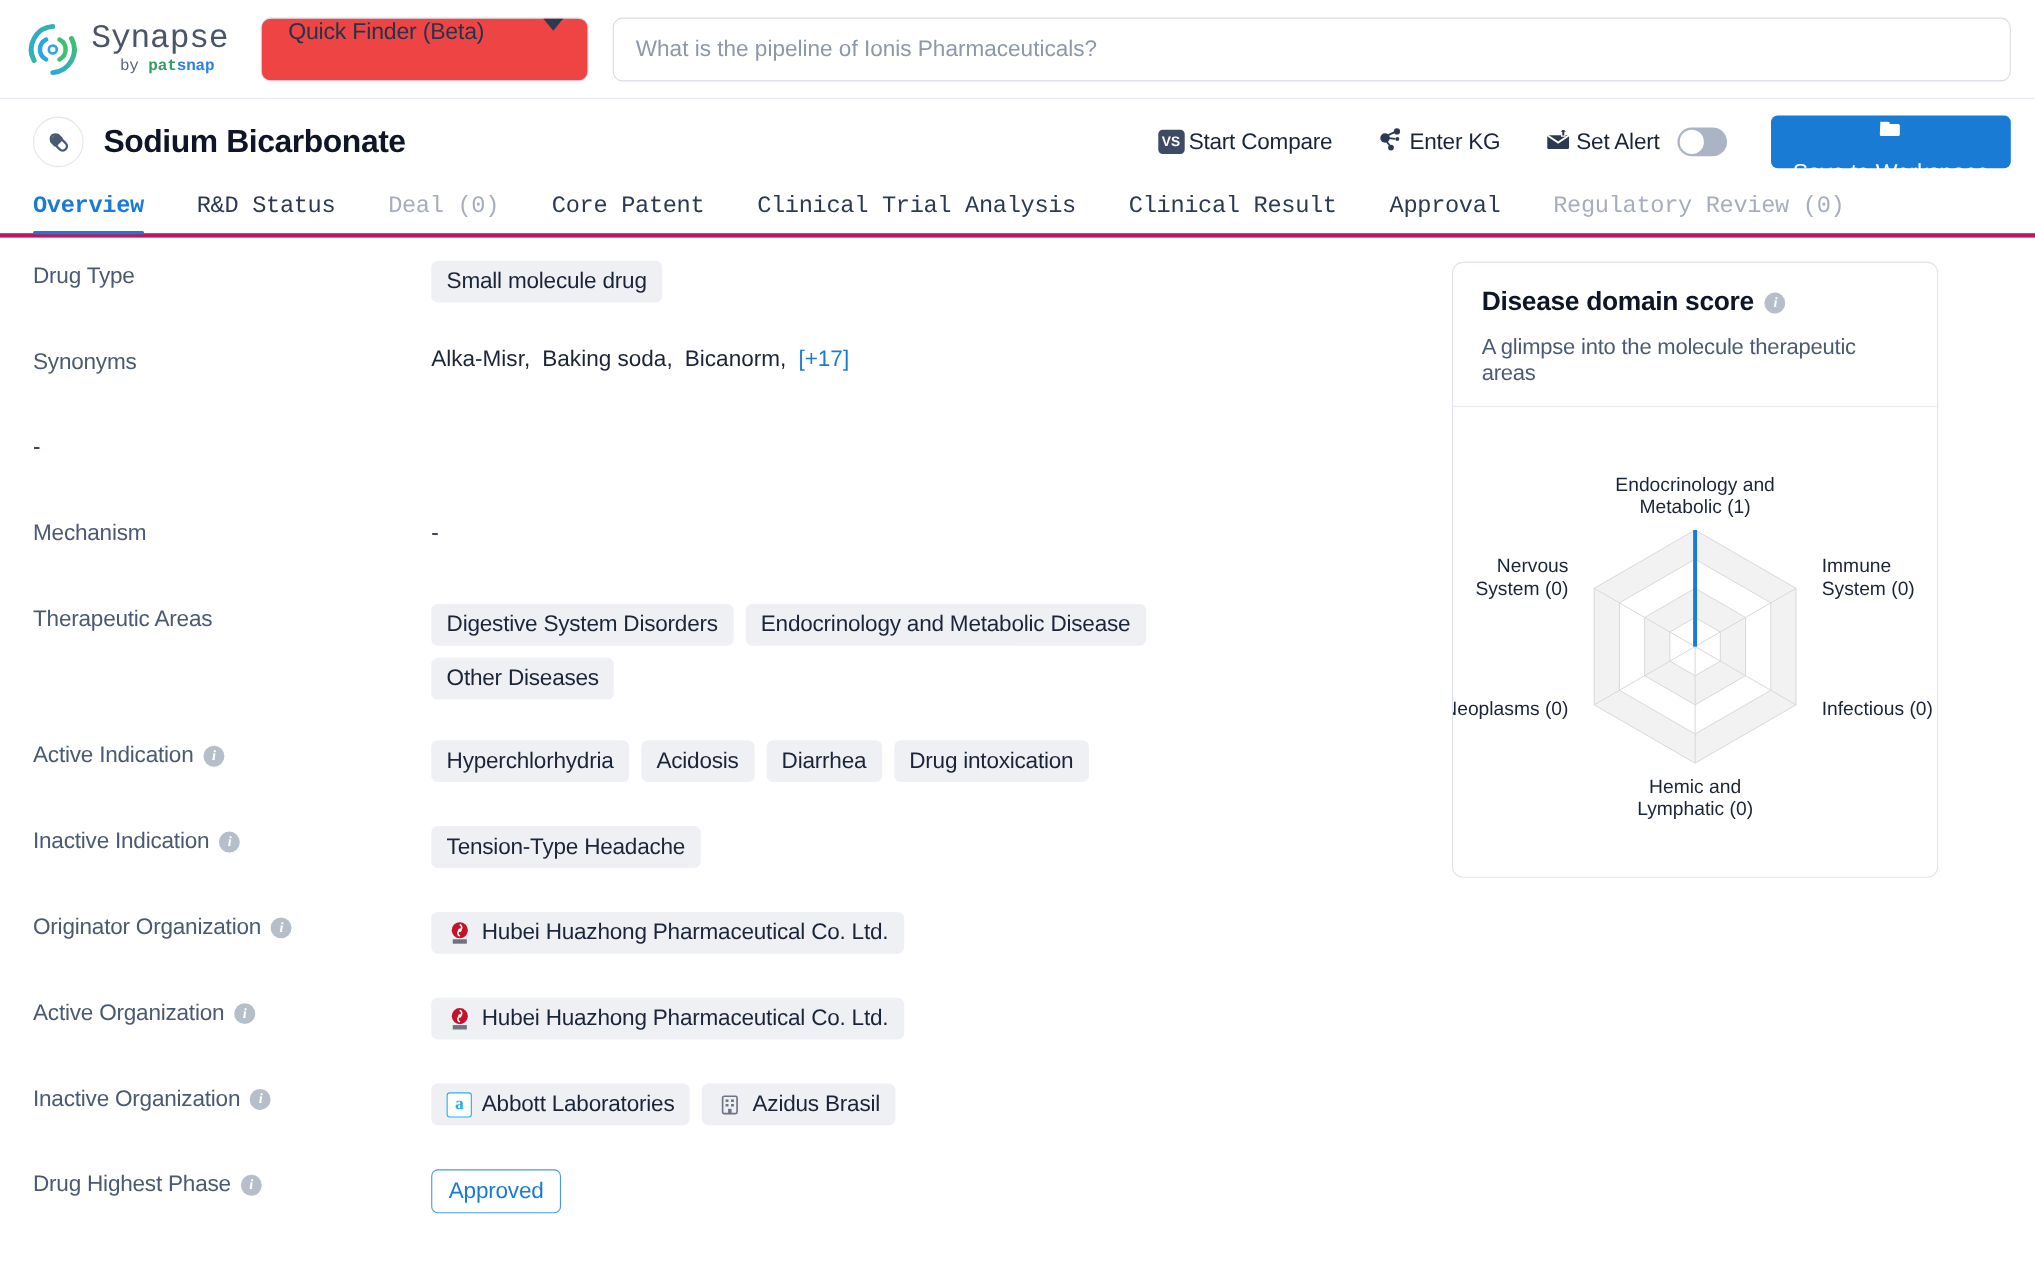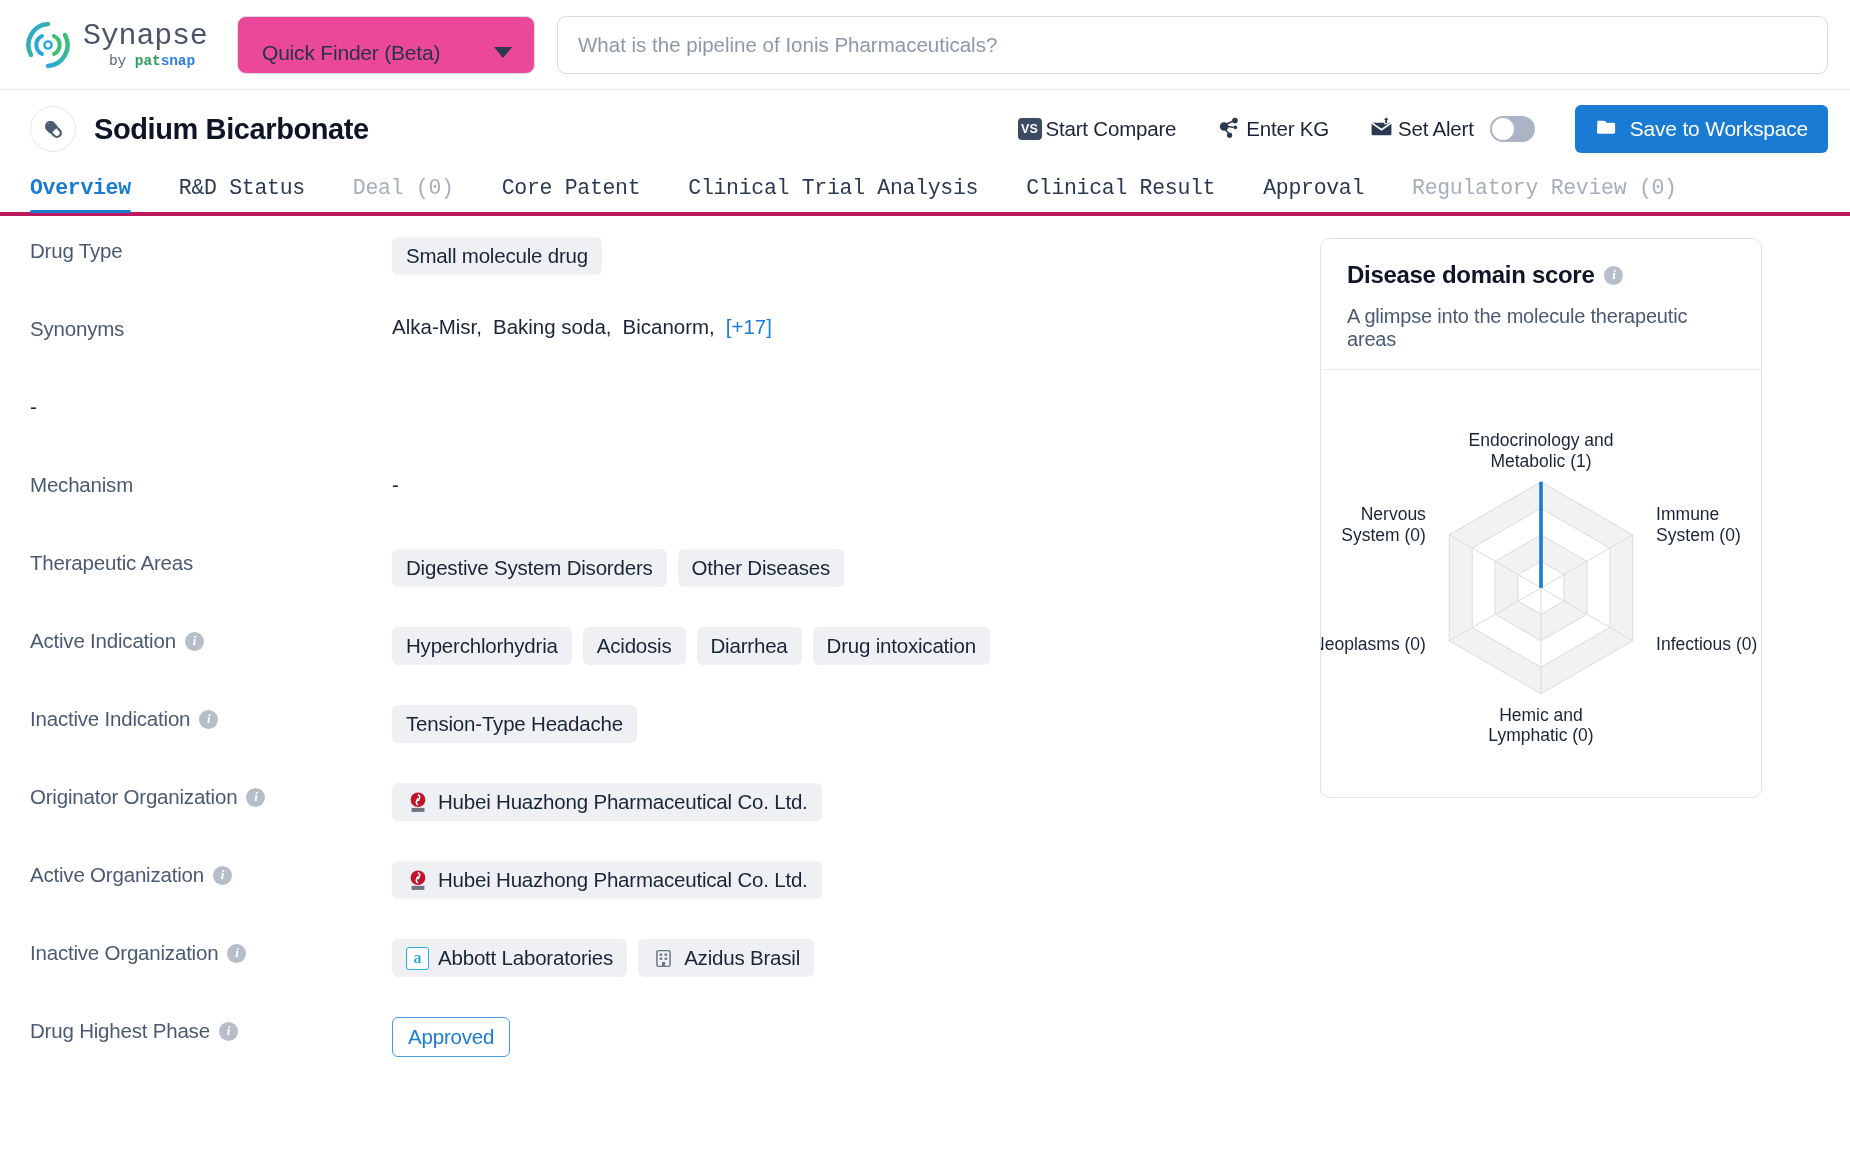--- a/index.html
+++ b/index.html
@@ -29,23 +29,23 @@
     font-size: 14.5px; display: block; margin-top: 3px; margin-left: 26px;
     letter-spacing: -0.1px;
   }
   .logo-sub .by { color: #5a6678; font-weight: 400; }
   .logo-sub .pat { color: #2f9e5e; font-weight: 700; }
   .logo-sub .snap { color: #2f7ee0; font-weight: 700; }
 
   .finder-select {
     width: 298px; height: 58px; flex: none;
     border: 1px solid #d8dce4; border-radius: 9px;
-    background: #ec4899;
-    display: flex; align-items: center; justify-content: space-between;
-    padding: 16px 22px 0 24px;
+    background: #ef4444;
+    display: flex; align-items: flex-start; justify-content: space-between;
+    padding: 0 22px 0 24px;
     font-size: 21px; color: #26344a; letter-spacing: -0.2px;
     cursor: pointer;
   }
   .caret {
     width: 0; height: 0;
     border-left: 9px solid transparent; border-right: 9px solid transparent;
     border-top: 11px solid #2c3a51;
   }
   .search-box {
     flex: 1; height: 58px; margin-left: 22px; margin-right: 22px;
@@ -96,20 +96,21 @@
     content: ""; position: absolute; top: 2px; left: 2px;
     width: 22px; height: 22px; border-radius: 50%; background: #fff;
   }
   .primary-btn {
     height: 48px; background: #1a7bd4; color: #fff;
     border: none; border-radius: 6px;
     display: flex; align-items: center; gap: 12px;
     padding: 0 20px; cursor: pointer;
     font-family: inherit; font-size: 21px; letter-spacing: -0.2px;
     white-space: nowrap;
+    flex-direction: column;
   }
 
   
   .tabs {
     display: flex; align-items: flex-end; gap: 0;
     border-bottom: 4px solid #be185d;
     padding-left: 30px; height: 48px; font-family: Liberation Mono, monospace;
   }
   .tab {
     font-size: 21.5px; color: #2b3away; color: #2b3a52;
@@ -352,20 +353,21 @@
         <span class="dash">-</span>
       </div>
     </div>
 
     <div class="field-row">
       <div class="field-label">
         <span>Therapeutic Areas</span>
       </div>
       <div class="field-value" style="max-width:660px">
         <span class="chip">Digestive System Disorders</span>
+        <span class="chip">Endocrinology and Metabolic Disease</span>
         <span class="chip">Other Diseases</span>
       </div>
     </div>
 
     <div class="field-row">
       <div class="field-label">
         <span>Active Indication</span>
         <span class="info-dot">i</span>
       </div>
       <div class="field-value">

